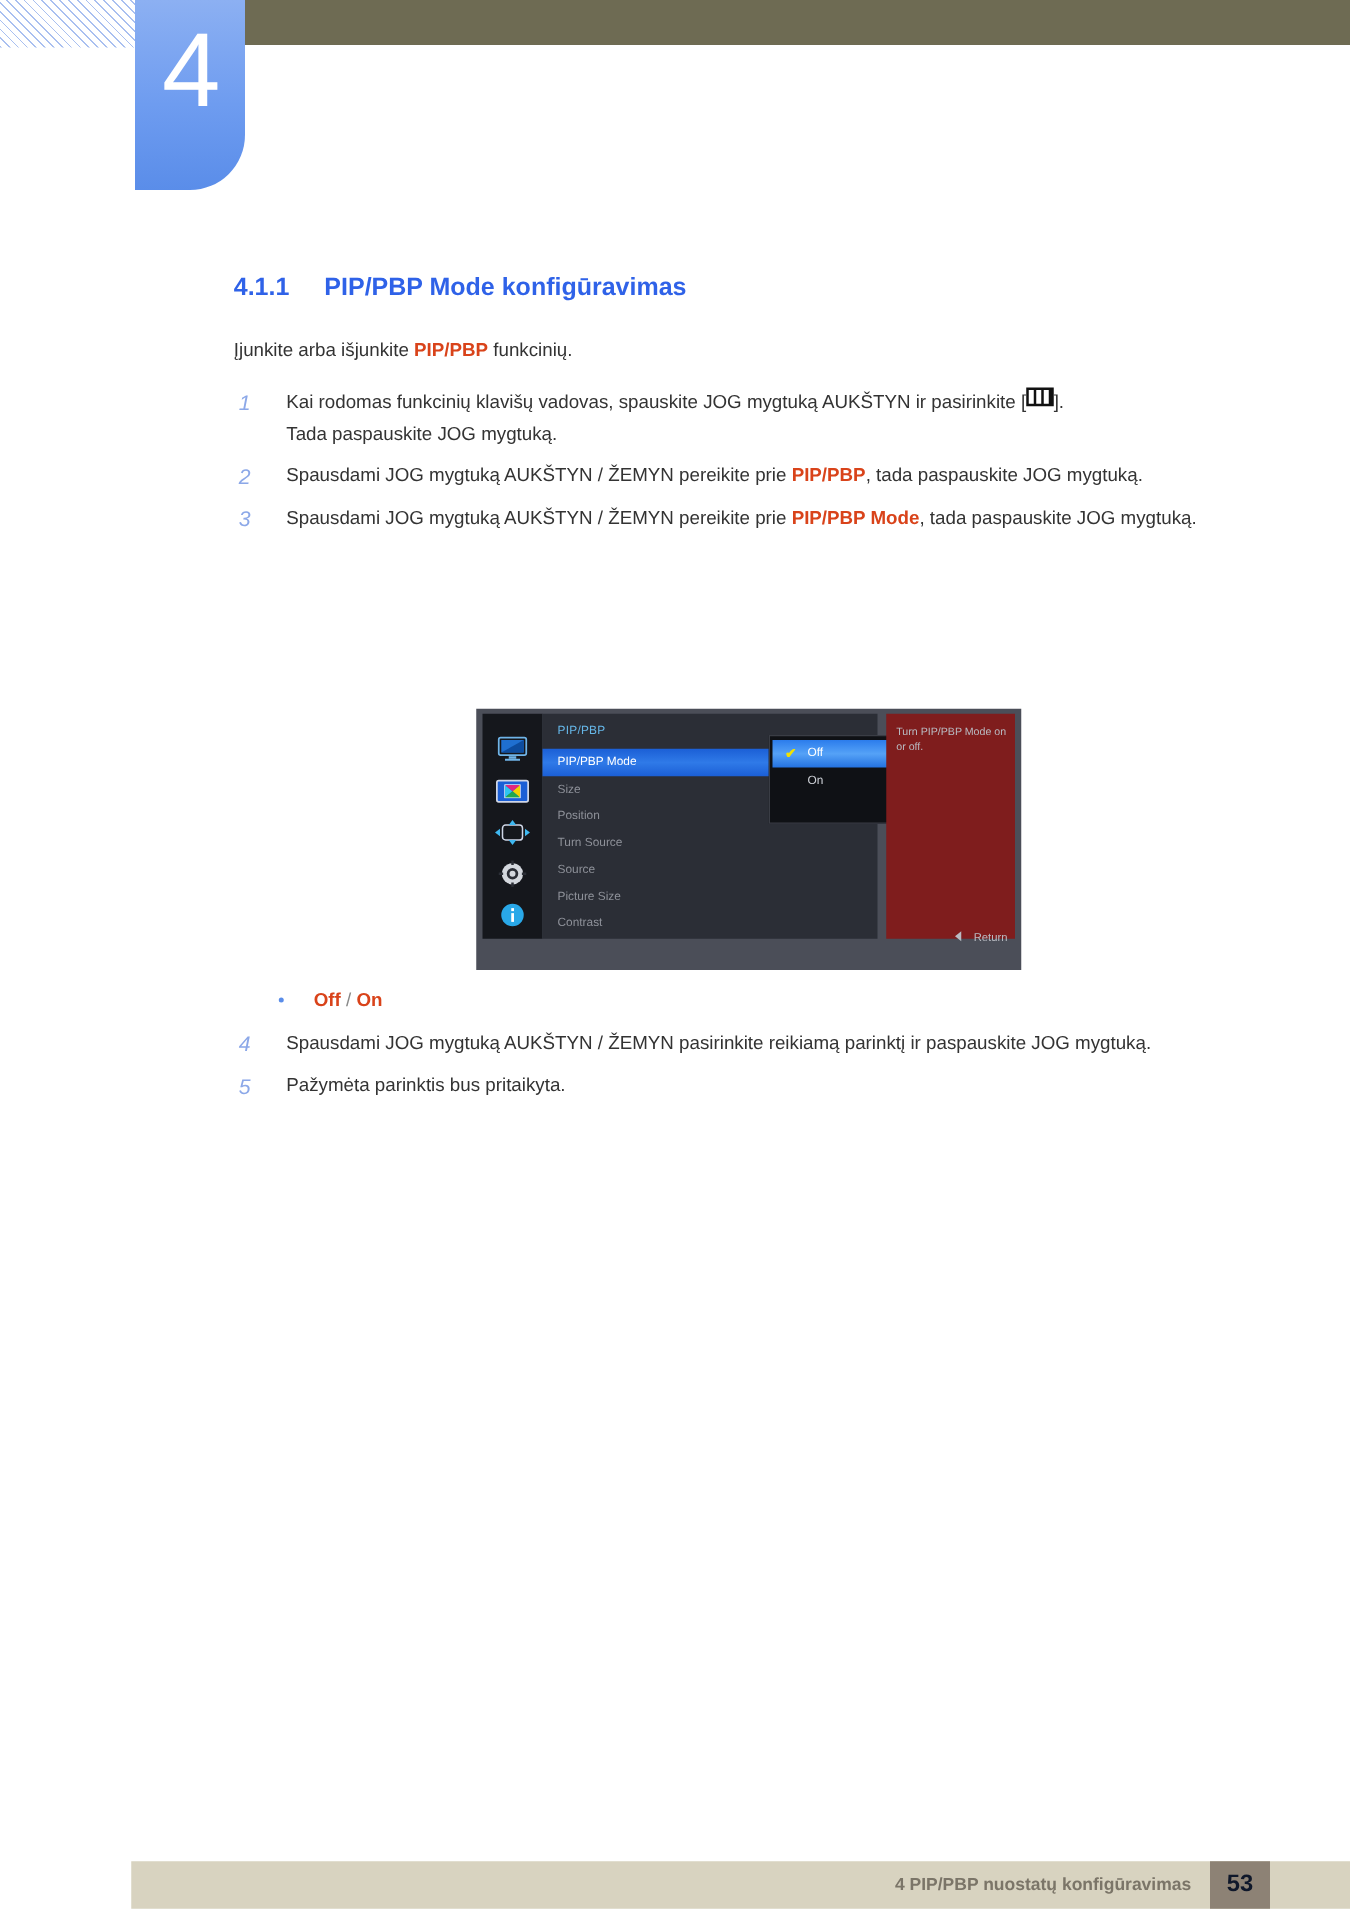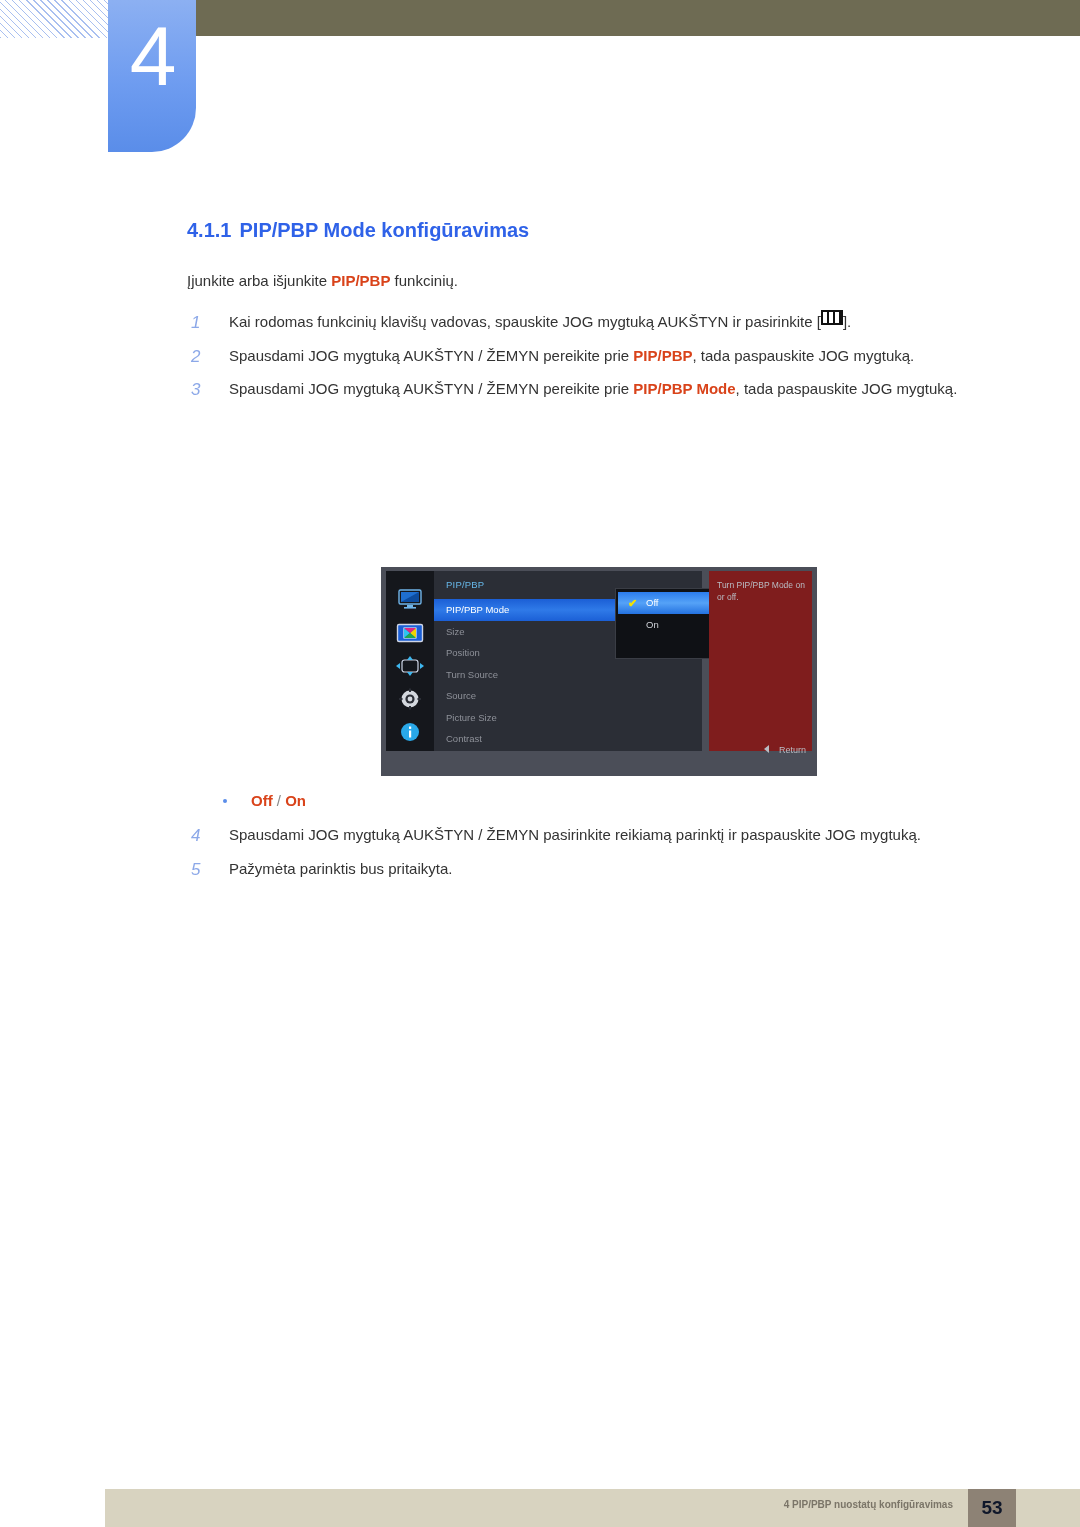--- a/index.html
+++ b/index.html
@@ -81,21 +81,21 @@
   }
   .section-heading {
     position: absolute;
     left: 187px;
     top: 219px;
     font-size: 20px;
     font-weight: bold;
     color: #2f62e8;
     white-space: nowrap;
   }
-  .section-heading .num { margin-right: 8px; }
+  .section-heading .num { margin-right: 28px; }
 
   .intro {
     position: absolute;
     left: 187px;
     top: 272px;
     font-size: 15px;
     color: #333333;
     white-space: nowrap;
   }
   .kw { color: #d9431a; font-weight: bold; }
@@ -313,21 +313,21 @@
     left: 105px;
     top: 1489px;
     width: 975px;
     height: 38px;
     background: #d8d3c0;
   }
   .footer-text {
     position: absolute;
     right: 127px;
     top: 10px;
-    font-size: 10px;
+    font-size: 14px;
     font-weight: bold;
     color: #7b7568;
     white-space: nowrap;
   }
   .footer-pagebox {
     position: absolute;
     left: 968px;
     top: 1489px;
     width: 48px;
     height: 38px;
@@ -364,20 +364,21 @@
 
   <div class="intro">
     <span>Įjunkite arba išjunkite </span><span class="kw">PIP/PBP</span><span> funkcinių.</span>
   </div>
 
   <div class="steps">
 
     <div class="step">
       <span class="n">1</span>
       <span>Kai rodomas funkcinių klavišų vadovas, spauskite JOG mygtuką AUKŠTYN ir pasirinkite [</span><span class="pip-glyph"><i></i><i></i><i></i></span><span>].</span>
+      <div class="substep" style="padding-left:0;">Tada paspauskite JOG mygtuką.</div>
     </div>
 
     <div class="step">
       <span class="n">2</span>
       <span>Spausdami JOG mygtuką AUKŠTYN / ŽEMYN pereikite prie </span><span class="kw">PIP/PBP</span><span>, tada paspauskite JOG mygtuką.</span>
     </div>
 
     <div class="step">
       <span class="n">3</span>
       <span>Spausdami JOG mygtuką AUKŠTYN / ŽEMYN pereikite prie </span><span class="kw">PIP/PBP Mode</span><span>, tada paspauskite JOG mygtuką.</span>

